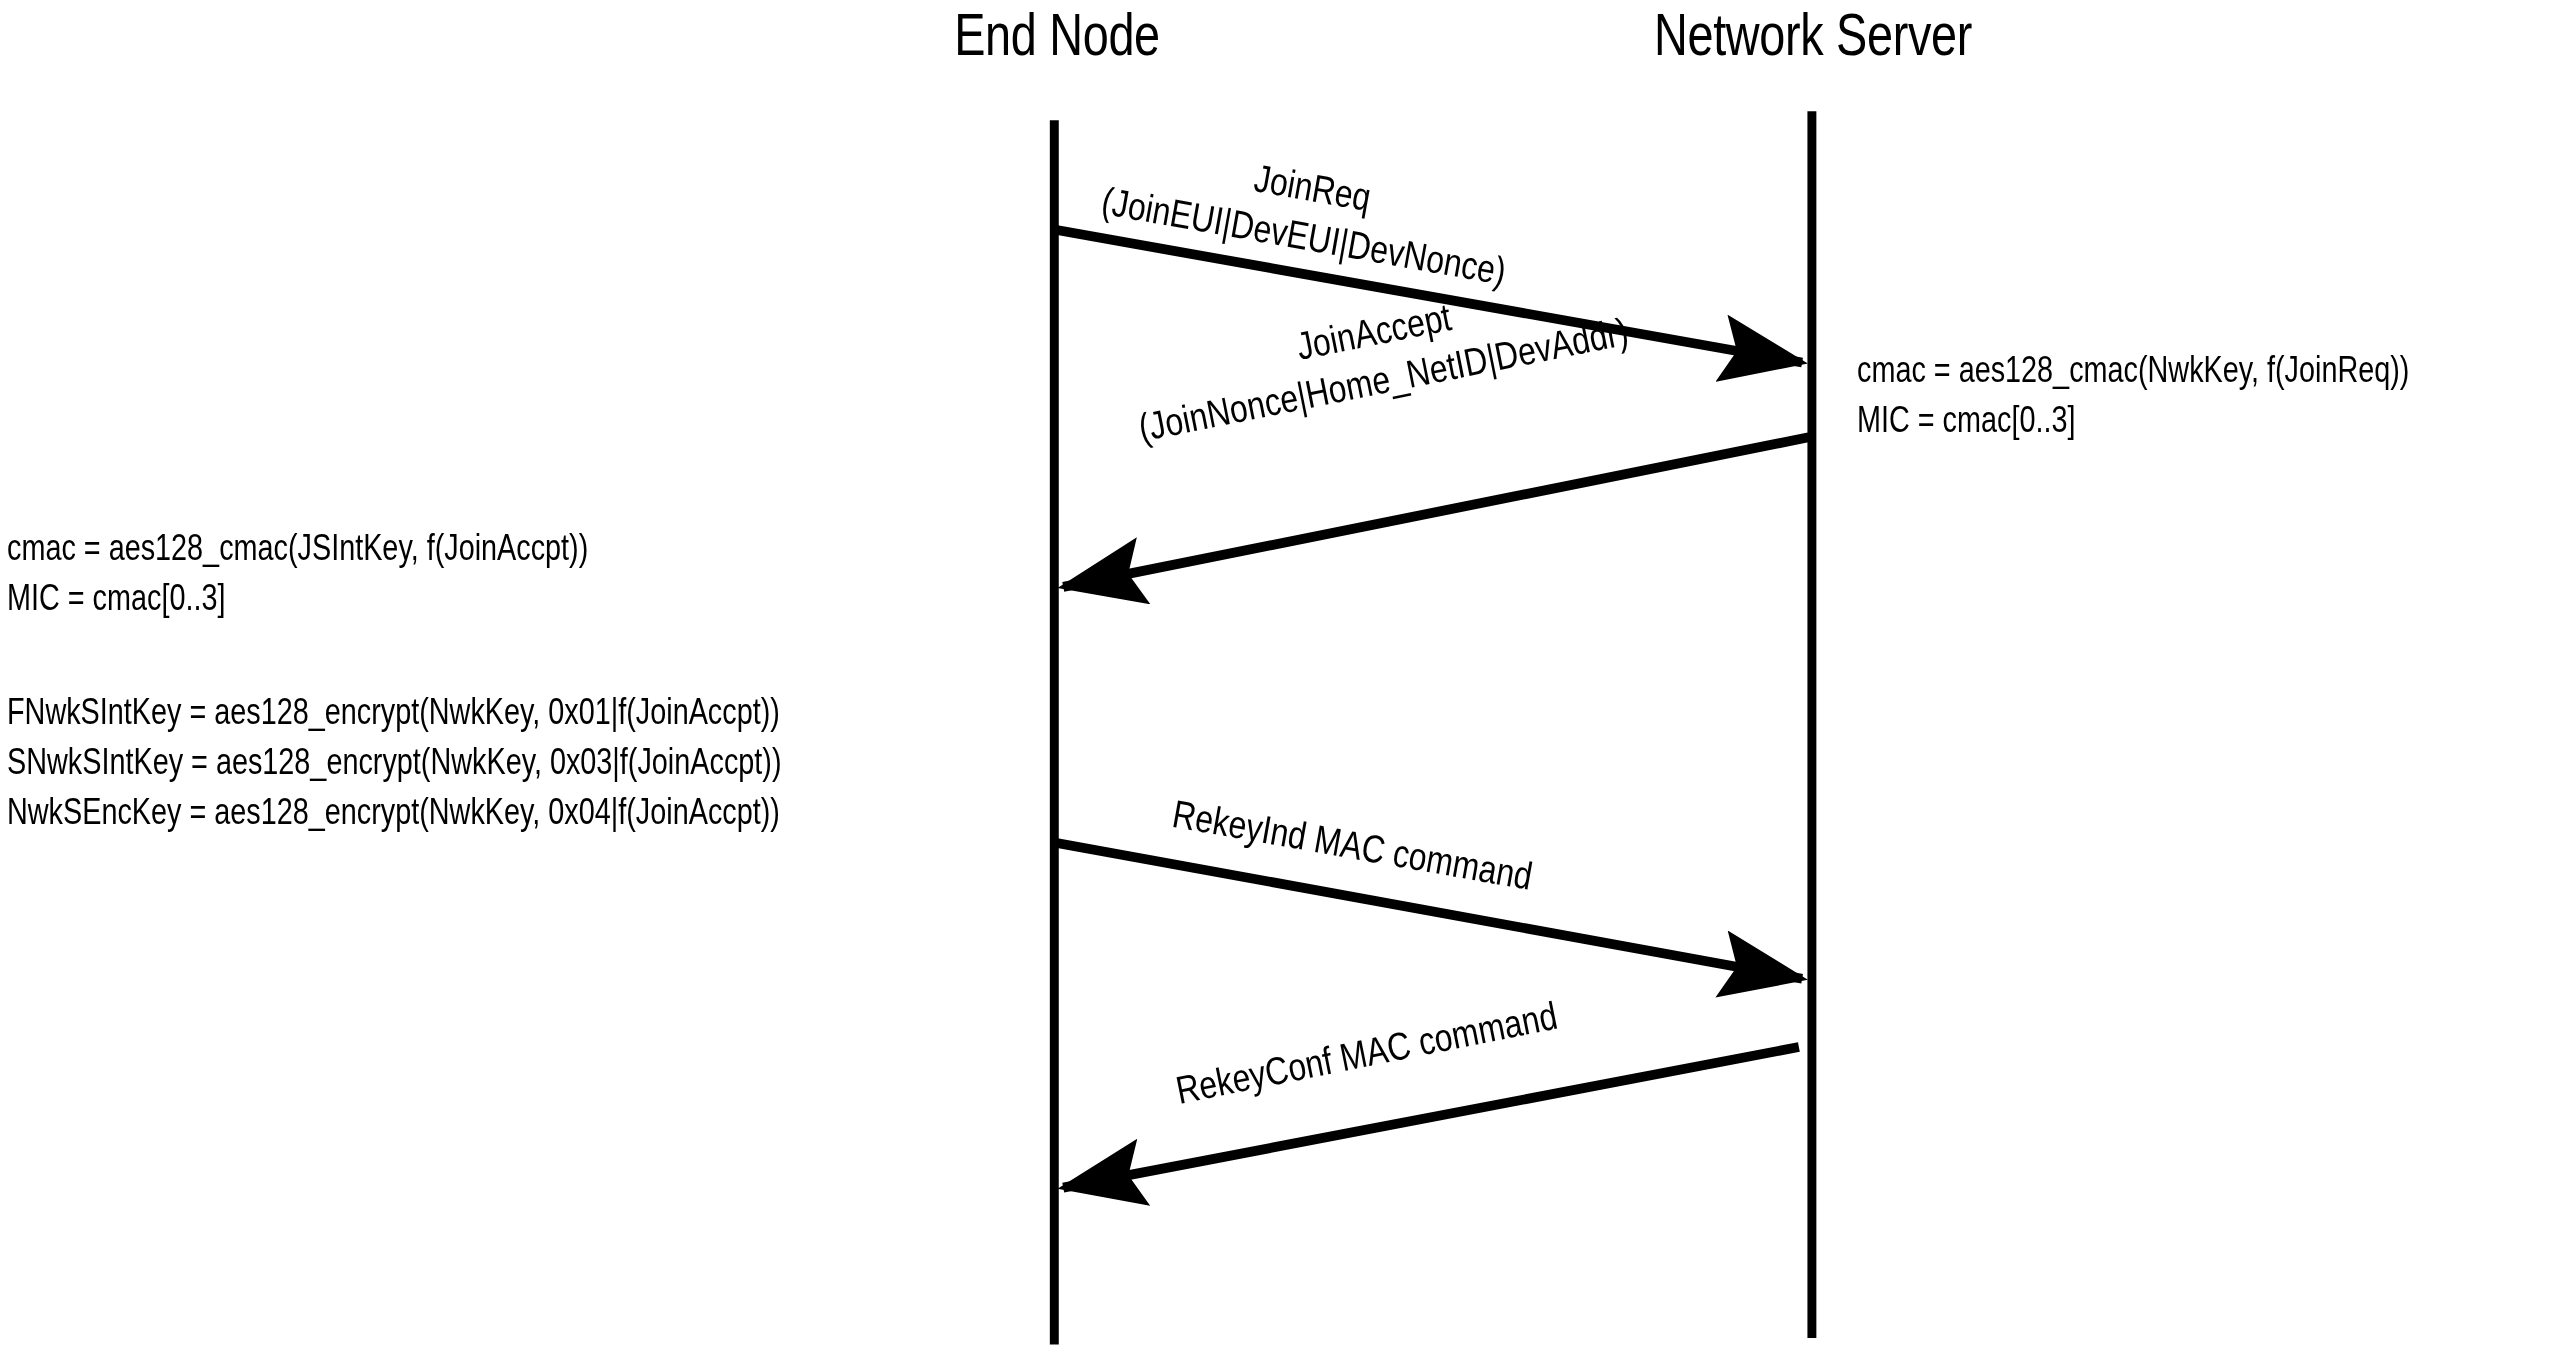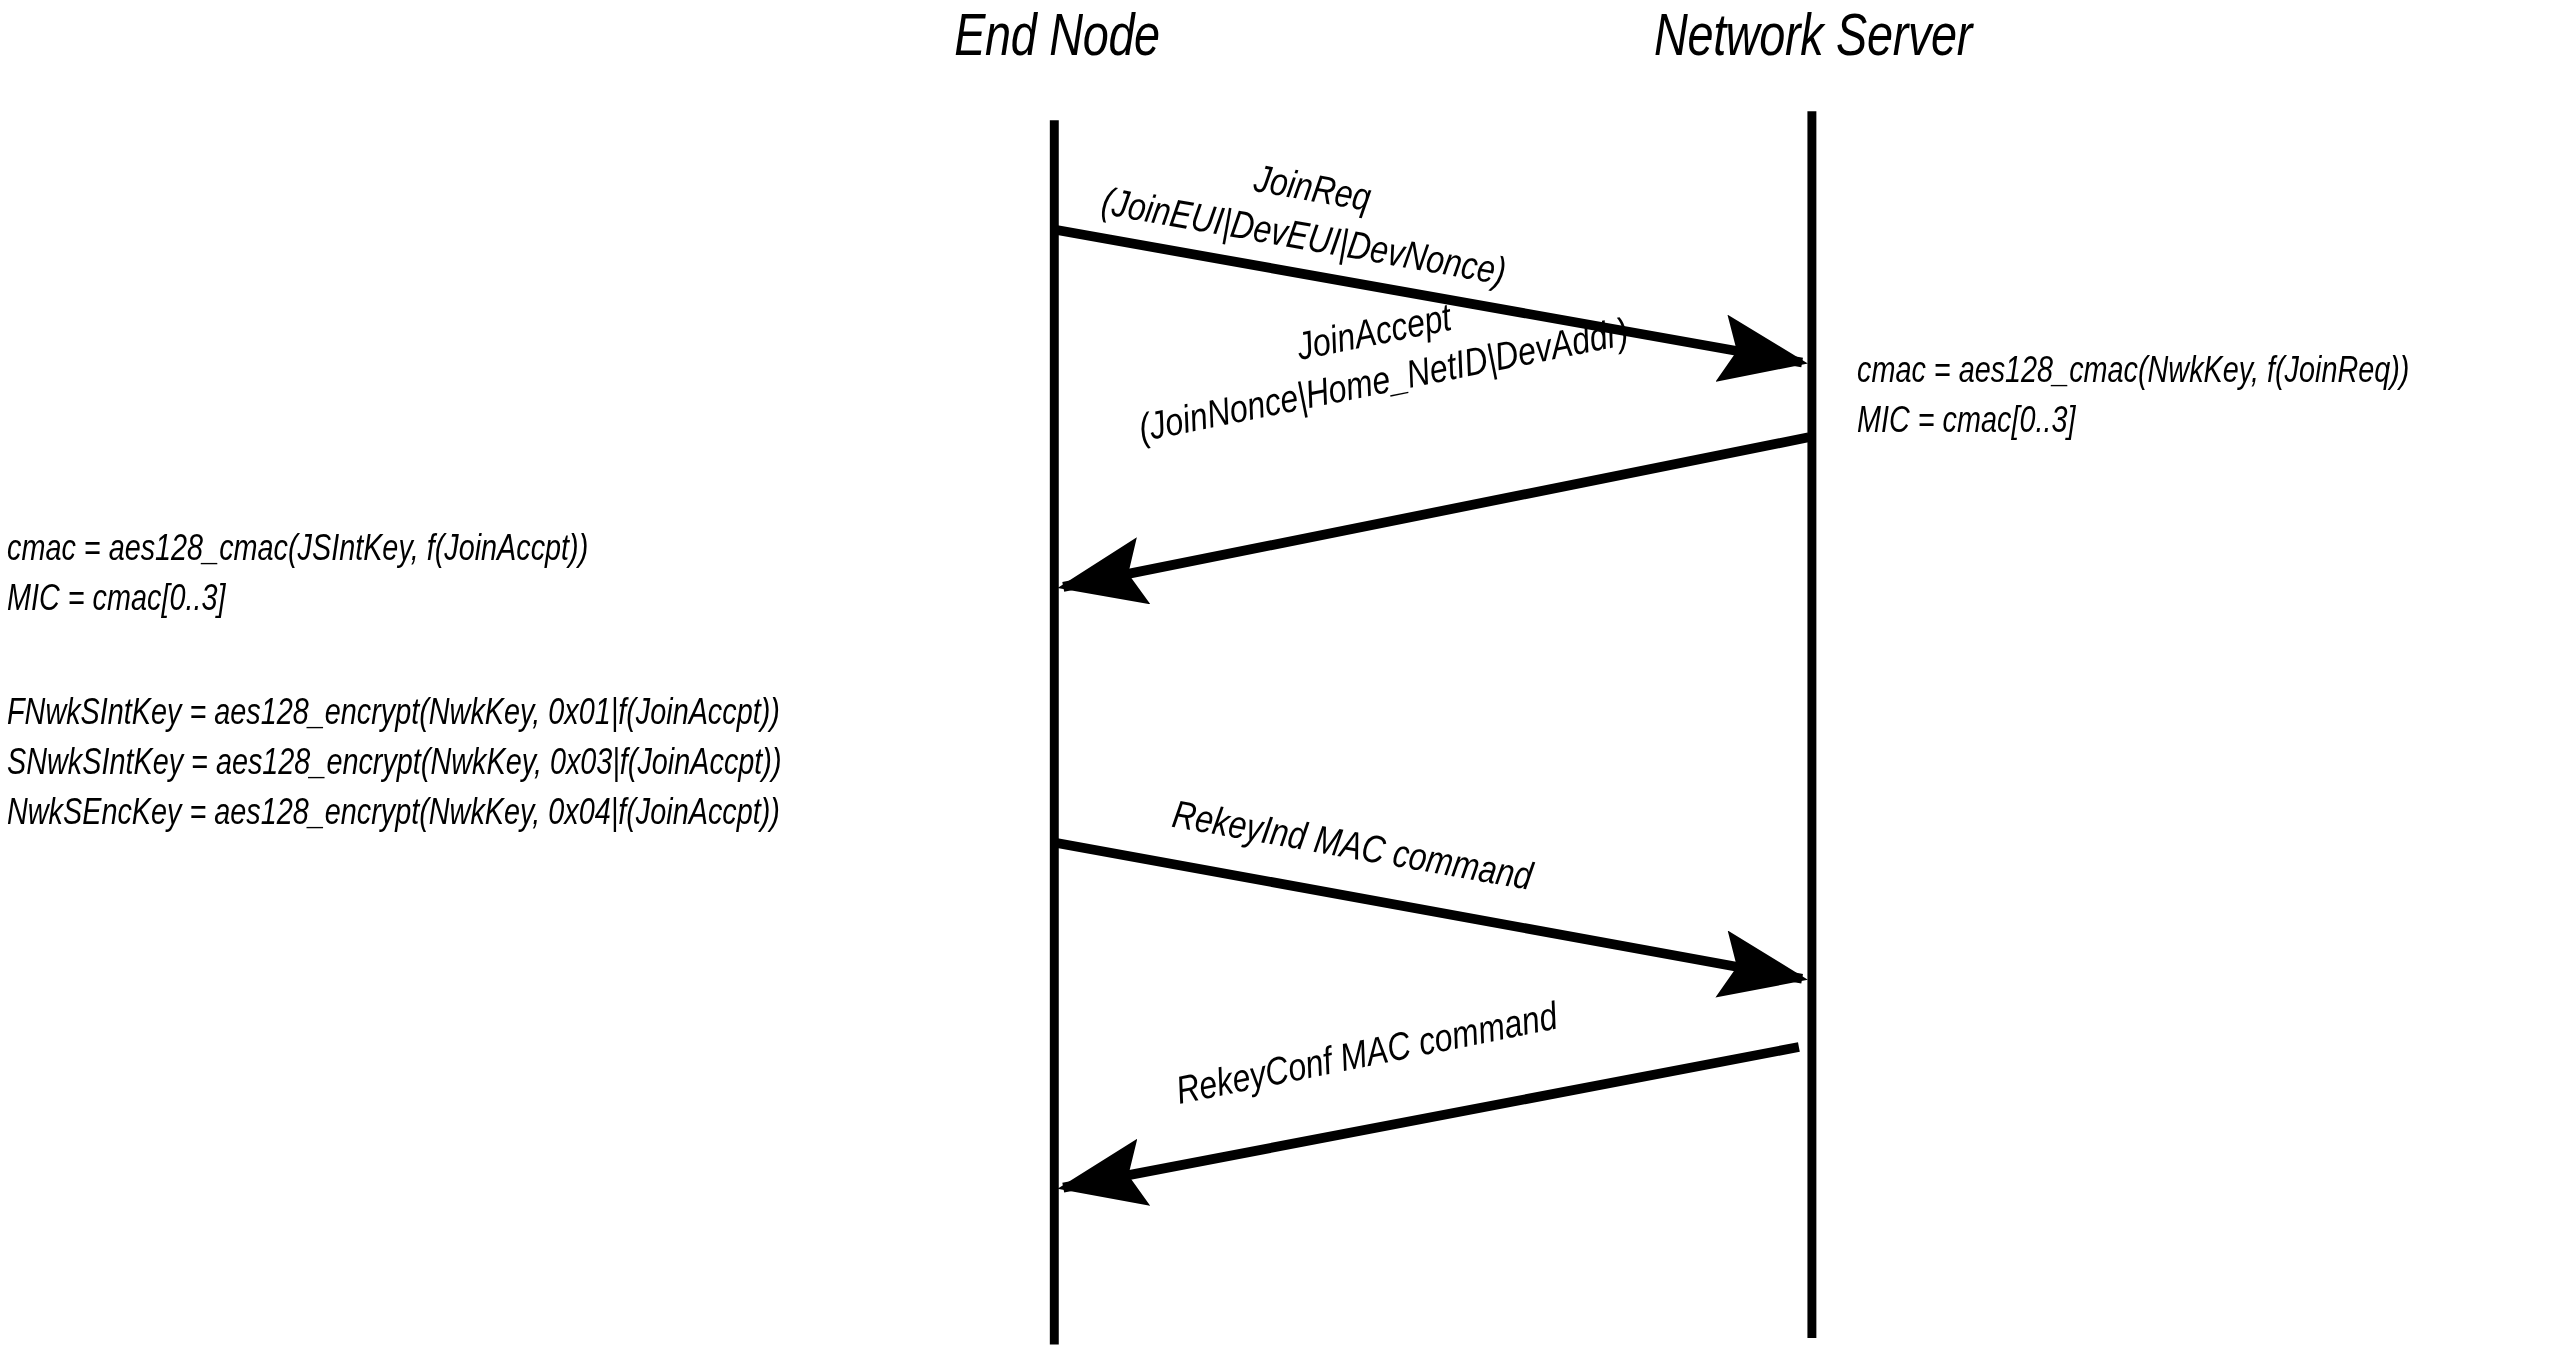--- a/index.html
+++ b/index.html
@@ -11,21 +11,20 @@
   body {
     font-family: "Liberation Sans", sans-serif;
     color: #000000;
   }
   #canvas {
     position: relative;
     width: 2576px;
     height: 1364px;
     background: #ffffff;
     overflow: hidden;
-    font-style: italic;
   }
   #diagram-svg {
     position: absolute;
     left: 0;
     top: 0;
     width: 2576px;
     height: 1364px;
   }
   .lifeline-title {
     position: absolute;

